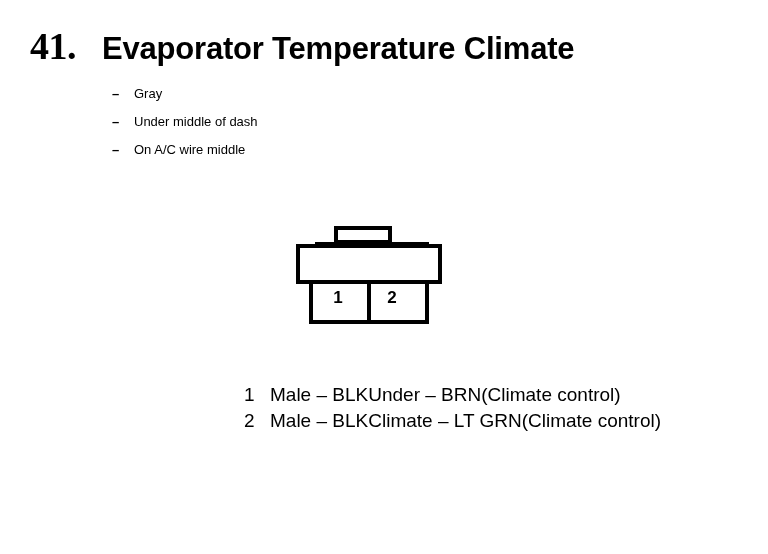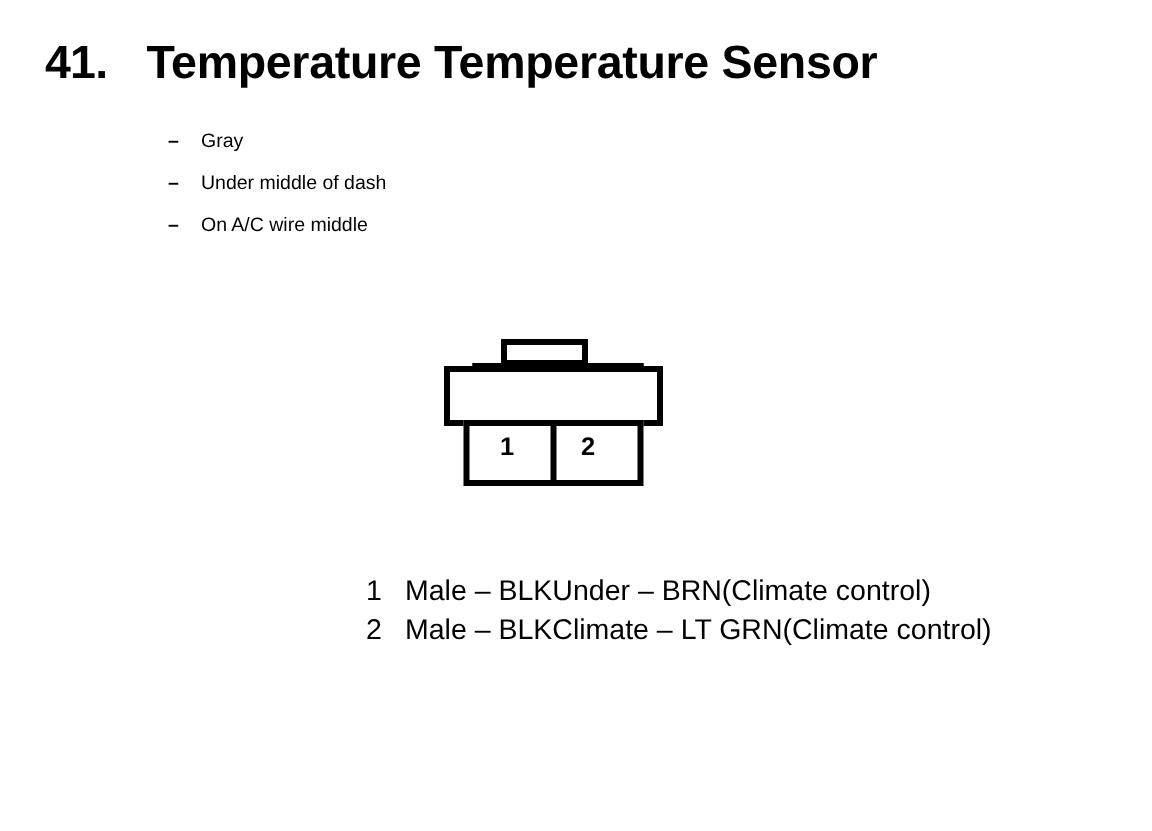--- a/index.html
+++ b/index.html
@@ -18,23 +18,24 @@
 
   
   .title-row {
     position: absolute;
     left: 30px;
     top: 24px;
     display: flex;
     align-items: baseline;
   }
   .title-number {
-    font-size: 31px;
+    font-size: 38px;
     font-weight: bold;
     letter-spacing: -0.5px;
+    font-family: Liberation Serif, serif;
   }
   .title-text {
     font-size: 31px;
     font-weight: bold;
     margin-left: 26px;
     letter-spacing: -0.2px;
     white-space: nowrap;
   }
 
   
@@ -147,21 +148,21 @@
     font-size: 19px;
     line-height: 26px;
     white-space: nowrap;
   }
 </style>
 </head>
 <body>
 
 <div class="title-row">
   <span class="title-number">41.</span>
-  <span class="title-text">Temperature Temperature Sensor</span>
+  <span class="title-text">Evaporator Temperature Climate</span>
 </div>
 
 <div class="bullets">
   <div class="bullet-line">
     <span class="bullet-dash">–</span><span>Gray</span>
   </div>
   <div class="bullet-line">
     <span class="bullet-dash">–</span><span>Under middle of dash</span>
   </div>
   <div class="bullet-line">

